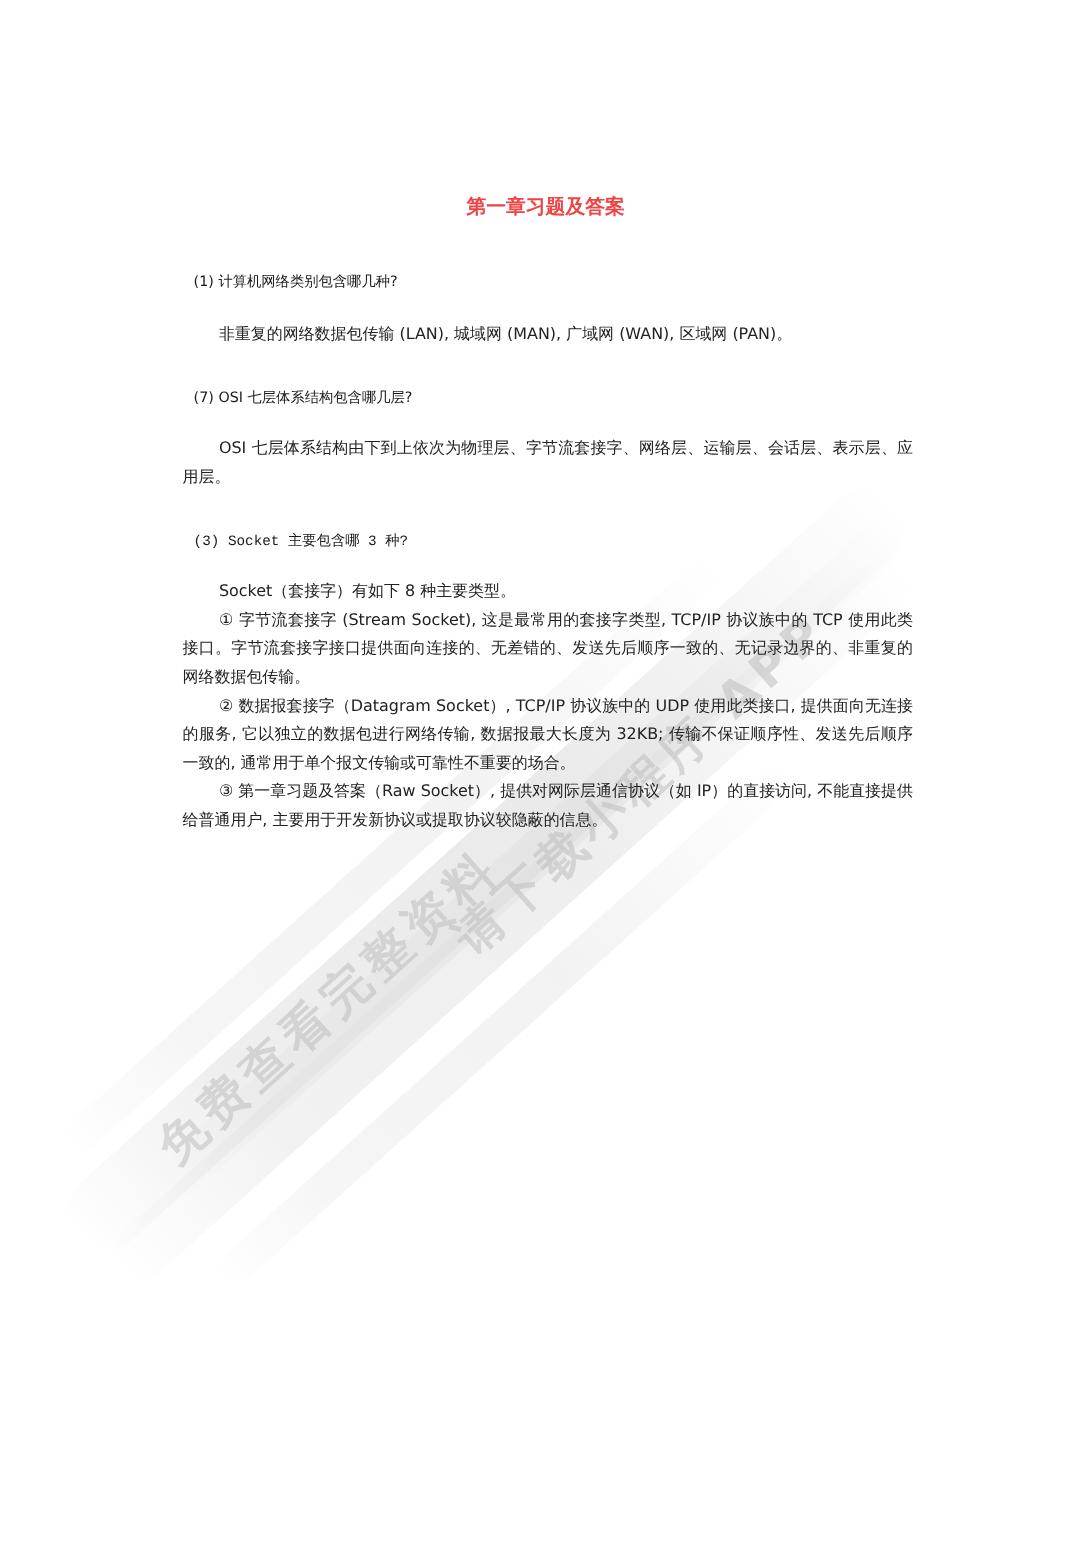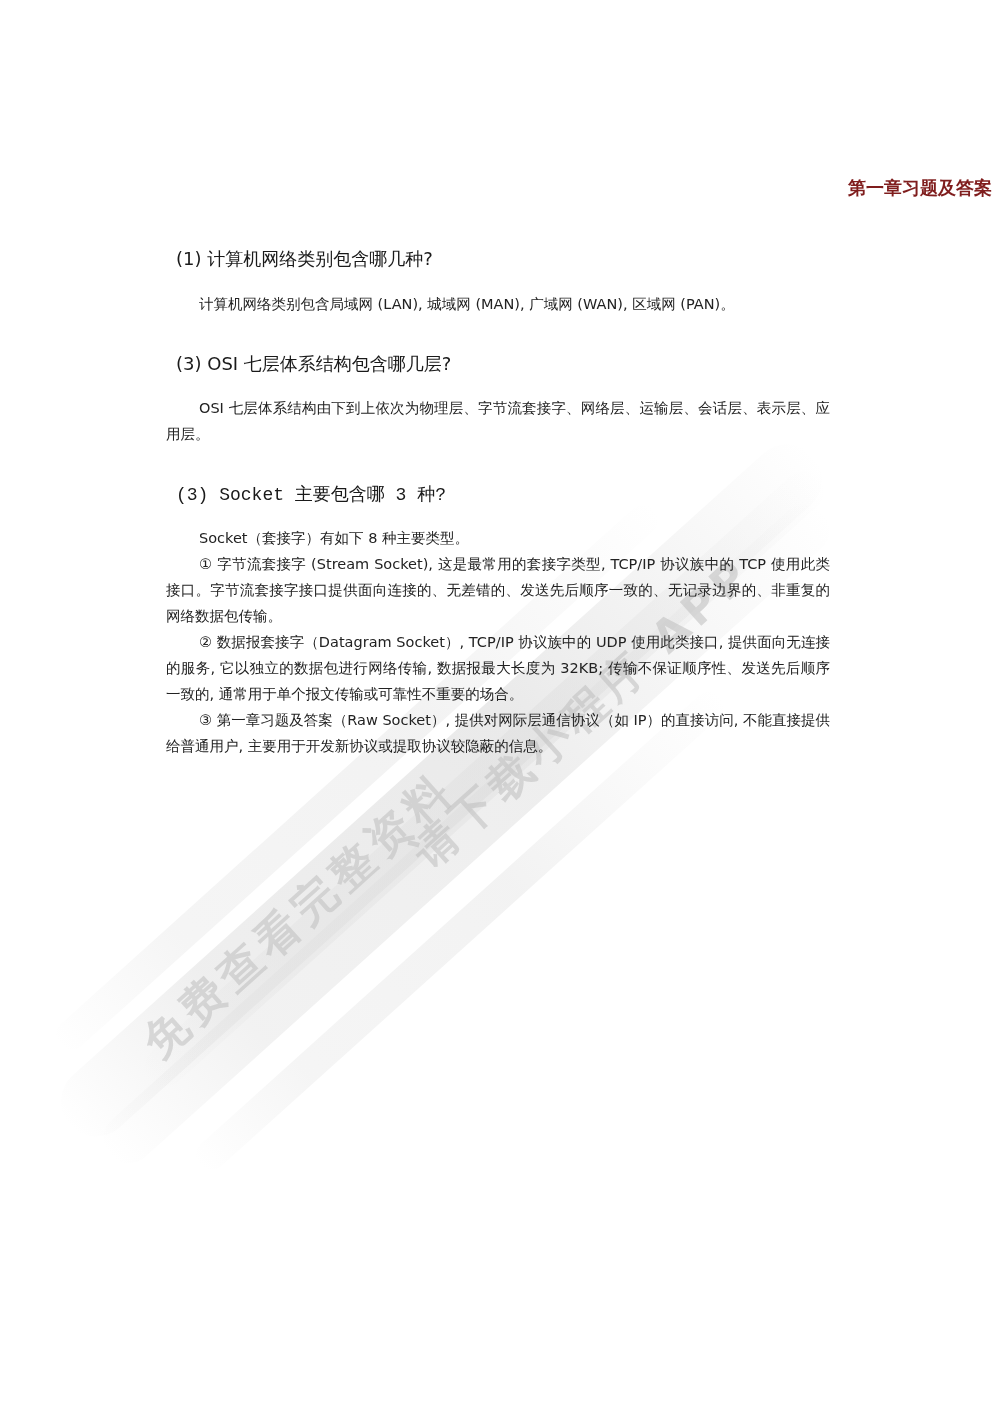--- a/index.html
+++ b/index.html
@@ -22,29 +22,29 @@
     color: rgba(190,190,190,0.55);
     font-weight: bold;
     font-family: "DejaVu Sans", sans-serif;
     transform-origin: left center;
     white-space: nowrap;
     letter-spacing: 6px;
   }
   .page-title {
     position: absolute;
     left: 0; right: 0; top: 176px;
-    text-align: right;
+    text-align: center;
     font-size: 18px;
     font-weight: bold;
-    color: #7f1d1d;
+    color: #ef4444;
   }
   .q-heading {
     position: absolute;
     left: 176px;
-    font-size: 18px;
+    font-size: 13px;
     color: #1a1a1a;
     white-space: nowrap;
   }
   .para {
     position: absolute;
     left: 166px;
     width: 664px;
     font-size: 14.5px;
     line-height: 26px;
     color: #222;
@@ -61,22 +61,22 @@
   <div class="watermark-stroke" style="left:150px; top:1060px; width:900px; height:40px; transform:rotate(-42deg); opacity:0.7;"></div>
   <div class="watermark-stroke" style="left:60px; top:1030px; width:800px; height:30px; transform:rotate(-42deg); opacity:0.6;"></div>
   <div class="watermark-stroke" style="left:200px; top:1150px; width:700px; height:30px; transform:rotate(-42deg); opacity:0.6;"></div>
   <div class="watermark-text" style="left:150px; top:1020px; font-size:44px; transform:rotate(-42deg);">免费查看完整资料</div>
   <div class="watermark-text" style="left:420px; top:830px; font-size:44px; transform:rotate(-42deg);">请下载小程序 APP</div>
 </div>
 
 <div class="page-title">第一章习题及答案</div>
 
 <div class="q-heading" style="top:247px;">(1)  计算机网络类别包含哪几种?</div>
-<div class="para" style="top:291px;">计算机网络类别包含局域网 (LAN), 城域网 (MAN), 广域网 (WAN), 区域网 (PAN)。</div>
+<div class="para" style="top:291px;">非重复的网络数据包传输 (LAN), 城域网 (MAN), 广域网 (WAN), 区域网 (PAN)。</div>
 
-<div class="q-heading" style="top:352px;">(3)  OSI 七层体系结构包含哪几层?</div>
+<div class="q-heading" style="top:352px;">(7)  OSI 七层体系结构包含哪几层?</div>
 <div class="para" style="top:395px;">OSI 七层体系结构由下到上依次为物理层、字节流套接字、网络层、运输层、会话层、表示层、应用层。</div>
 
 <div class="q-heading" style="top:482px;font-family:Liberation Mono, monospace;">(3)  Socket 主要包含哪 3 种?</div>
 <div class="para" style="top:525px;">Socket（套接字）有如下 8 种主要类型。</div>
 <div class="para" style="top:551px;">① 字节流套接字 (Stream Socket), 这是最常用的套接字类型, TCP/IP 协议族中的 TCP 使用此类接口。字节流套接字接口提供面向连接的、无差错的、发送先后顺序一致的、无记录边界的、非重复的网络数据包传输。</div>
 <div class="para" style="top:629px;">② 数据报套接字（Datagram Socket）, TCP/IP 协议族中的 UDP 使用此类接口, 提供面向无连接的服务, 它以独立的数据包进行网络传输, 数据报最大长度为 32KB; 传输不保证顺序性、发送先后顺序一致的, 通常用于单个报文传输或可靠性不重要的场合。</div>
 <div class="para" style="top:707px;">③ 第一章习题及答案（Raw Socket）, 提供对网际层通信协议（如 IP）的直接访问, 不能直接提供给普通用户, 主要用于开发新协议或提取协议较隐蔽的信息。</div>
 
 </body></html>

